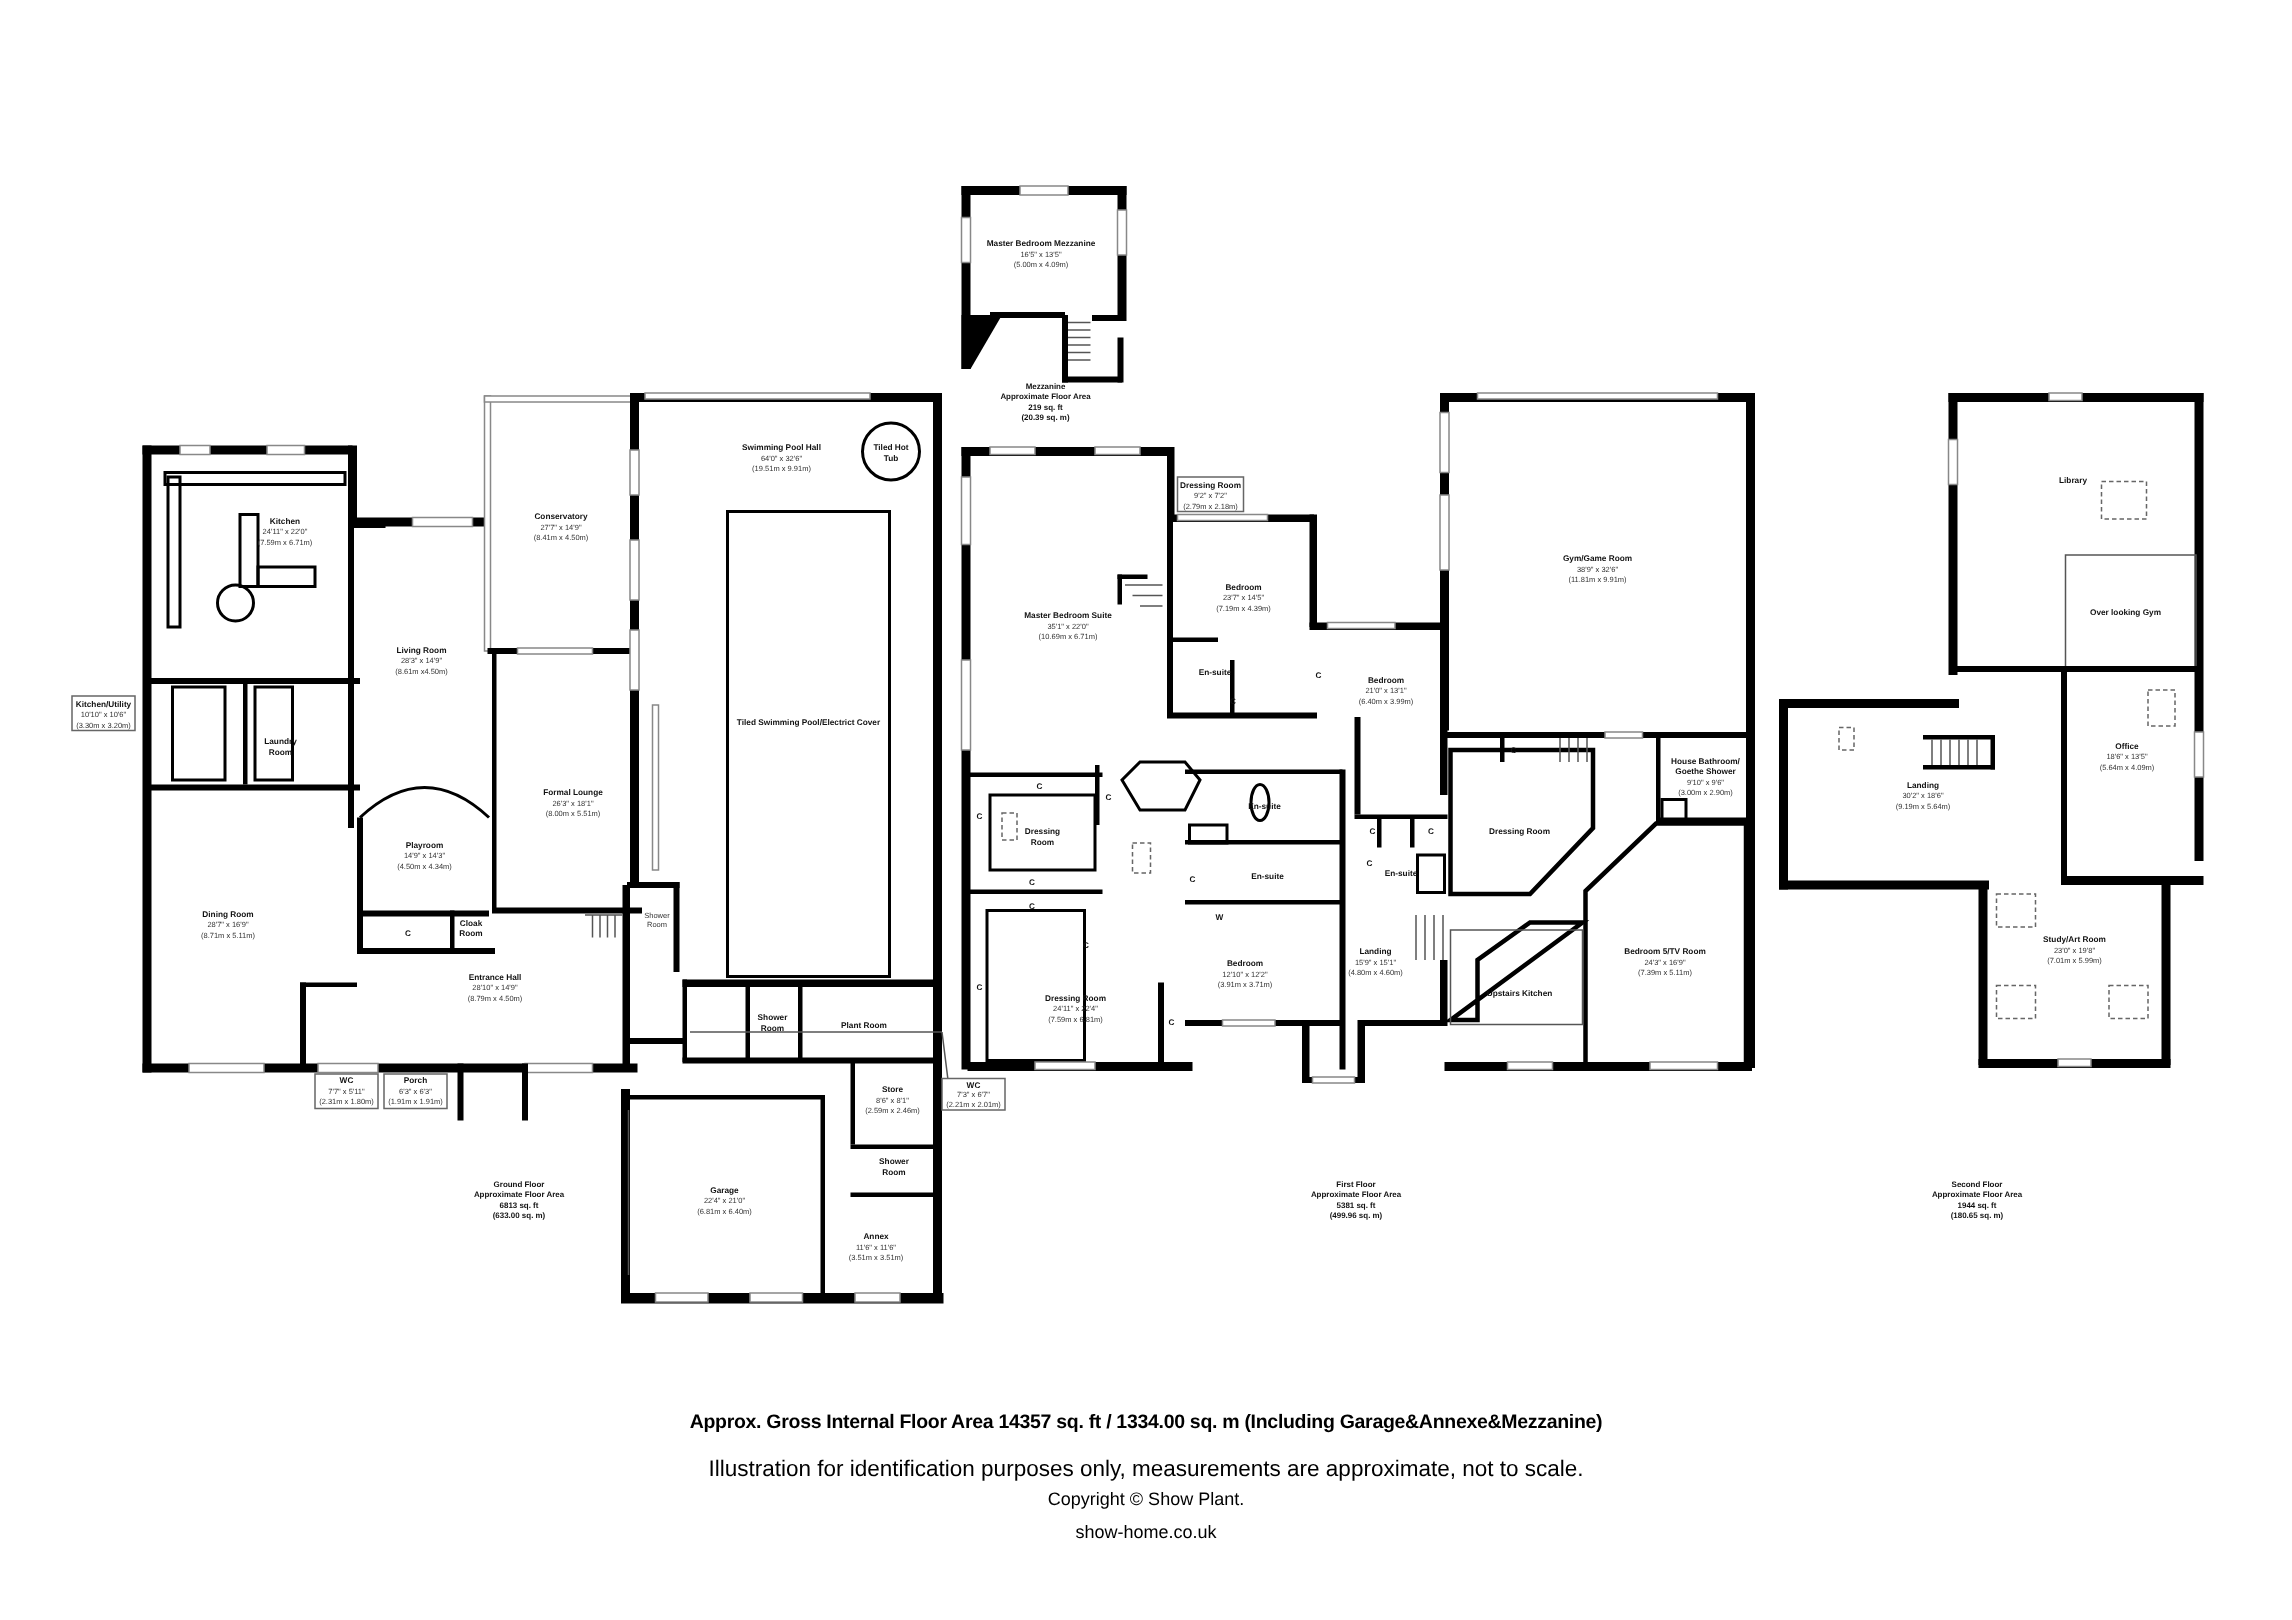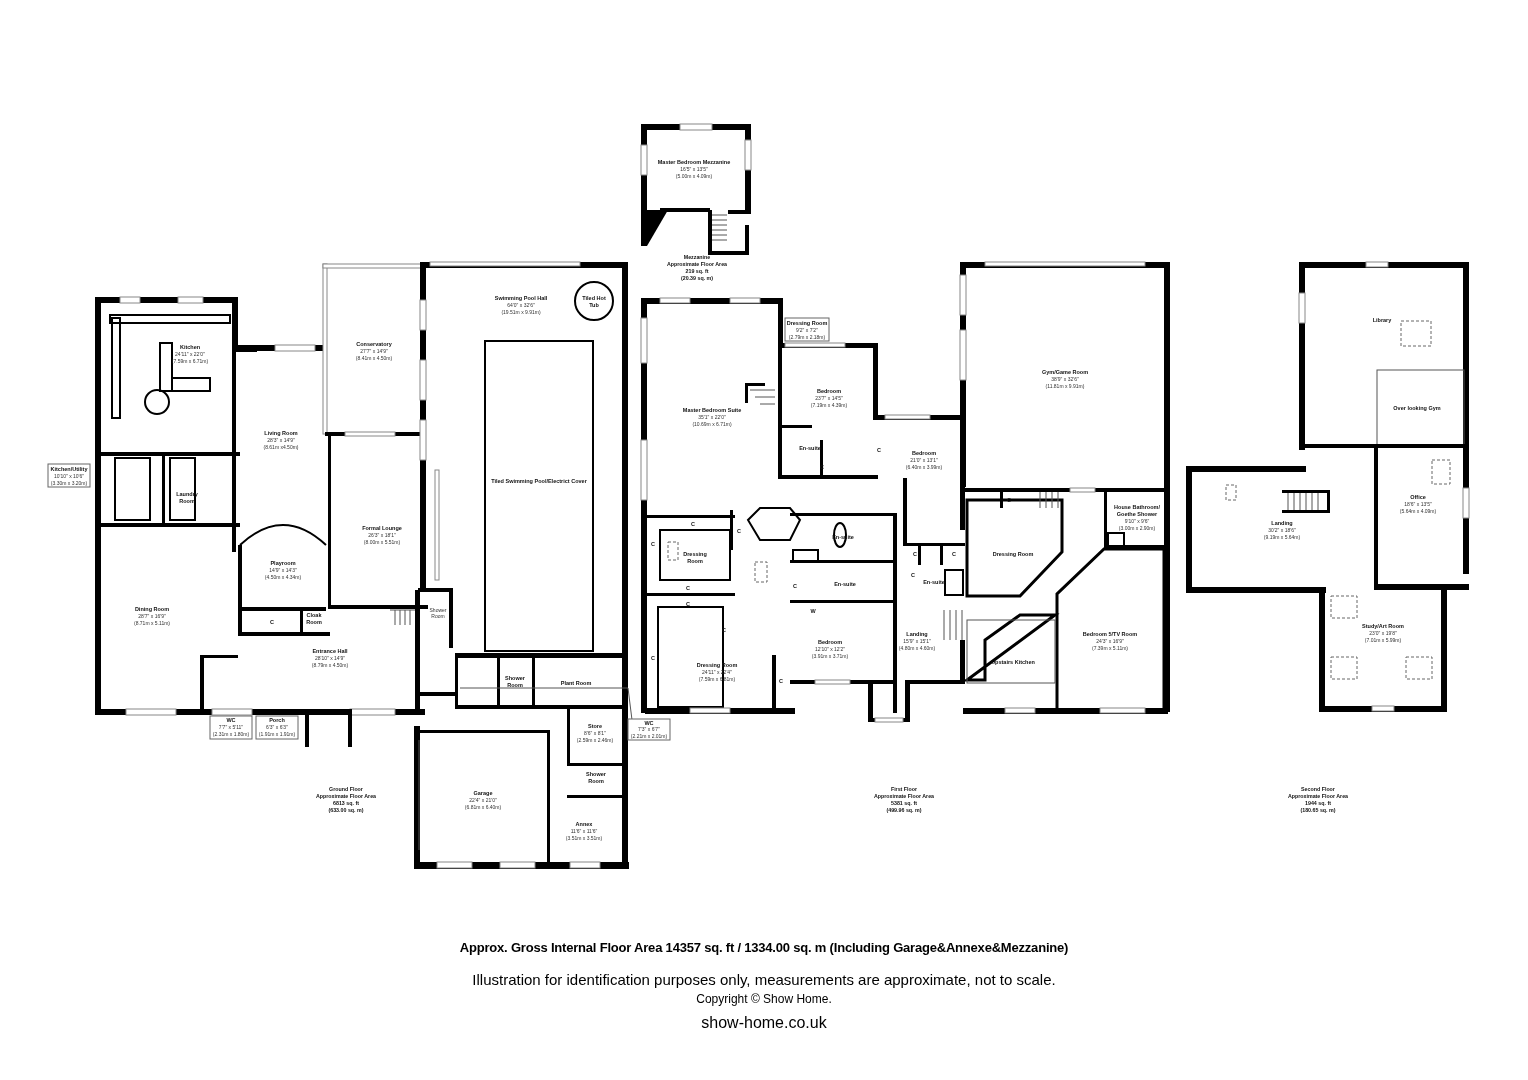--- a/index.html
+++ b/index.html
@@ -11,21 +11,21 @@
   .win { fill:#fff; stroke:#888; stroke-width:1; }
   .dash { fill:none; stroke:#666; stroke-width:1; stroke-dasharray:3,2; }
   .rn { font-family:"Liberation Sans", sans-serif; font-size:5.5px; font-weight:bold; text-anchor:middle; fill:#111; }
   .rd { font-family:"Liberation Sans", sans-serif; font-size:5px; text-anchor:middle; fill:#333; }
   .fa { font-family:"Liberation Sans", sans-serif; font-size:5.3px; font-weight:bold; text-anchor:middle; fill:#111; }
   .box { fill:#fff; stroke:#666; stroke-width:1; }
   .footer { position:absolute; left:0; width:1528px; text-align:center; }
   .f-title { top:940px; font-size:13px; font-weight:bold; letter-spacing:-0.2px; }
   .f-note { top:971px; font-size:15px; }
   .f-copy { top:992px; font-size:12px; }
-  .f-url { top:1014px; font-size:16px; }
+  .f-url { top:1014px; font-size:12px; }
 </style>
 </head>
 <body>
 
 <svg id="plan" width="1528" height="930" viewBox="0 0 1528 930" xmlns="http://www.w3.org/2000/svg">
 
   <g>
 
     <rect class="wall" x="95" y="297" width="6" height="418"></rect>
     <rect class="wall" x="95" y="297" width="140" height="6"></rect>
@@ -513,14 +513,14 @@
   <g>
     <text class="fa" x="1318" y="791">Second Floor</text>
     <text class="fa" x="1318" y="798">Approximate Floor Area</text>
     <text class="fa" x="1318" y="805">1944 sq. ft</text>
     <text class="fa" x="1318" y="812">(180.65 sq. m)</text>
   </g>
 </svg>
 
 <div class="footer f-title">Approx. Gross Internal Floor Area 14357 sq. ft / 1334.00 sq. m (Including Garage&amp;Annexe&amp;Mezzanine)</div>
 <div class="footer f-note">Illustration for identification purposes only, measurements are approximate, not to scale.</div>
-<div class="footer f-copy">Copyright © Show Home.</div>
+<div class="footer f-copy">Copyright © Show Plant.</div>
 <div class="footer f-url">show-home.co.uk</div>
 
 </body></html>

